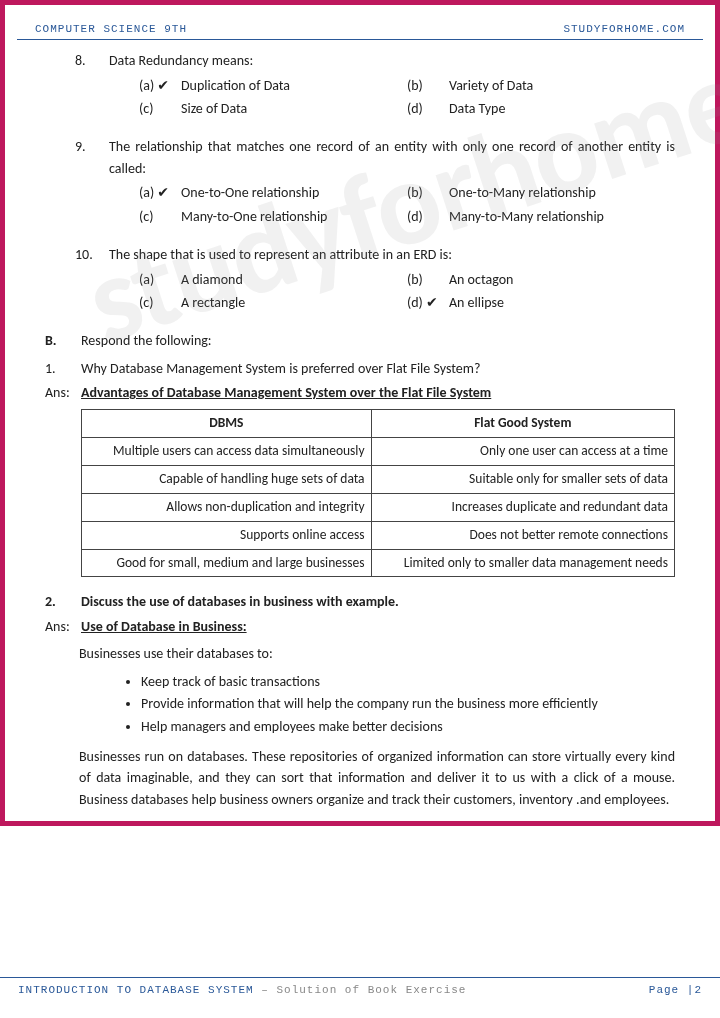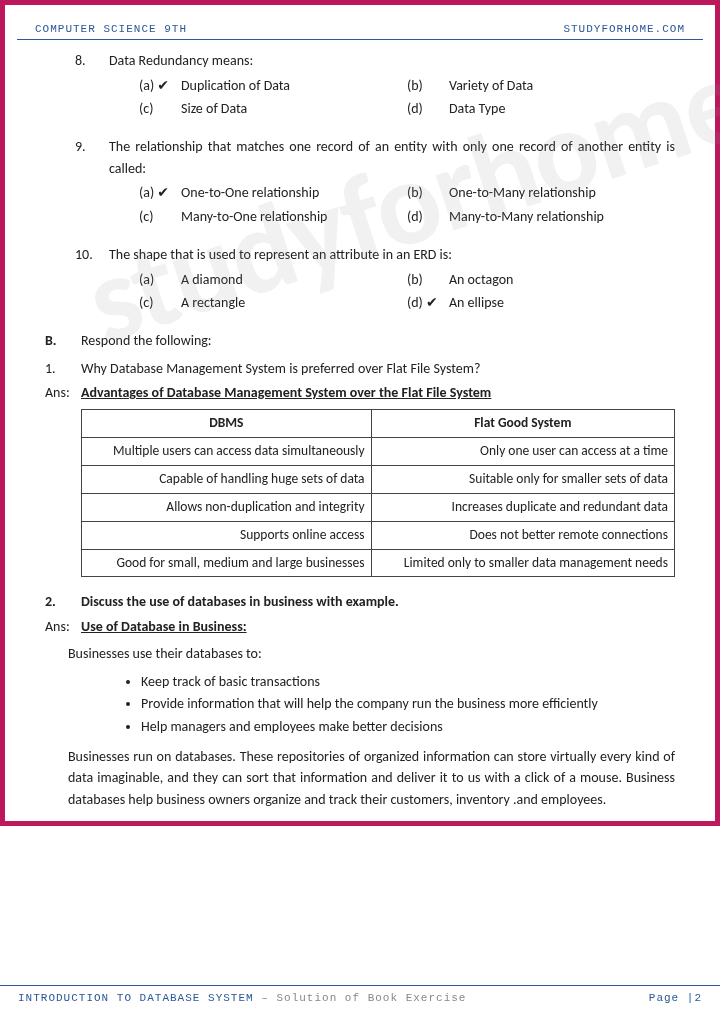--- a/index.html
+++ b/index.html
@@ -24,24 +24,24 @@
 .q1n{width:36px}
 .ans{display:flex;margin-bottom:5px}
 .ansn{width:36px}
 .anst{font-weight:bold;text-decoration:underline}
 table{border-collapse:collapse;width:calc(100% - 36px);margin-left:36px;margin-bottom:14px}
 th,td{border:1px solid #444;padding:3px 6px;font-size:13.5px;text-align:right;vertical-align:middle}
 th{text-align:center;font-weight:bold}
 .q2{display:flex;margin-bottom:3px;margin-top:4px}
 .q2n{width:36px;font-weight:bold}
 .q2t{font-weight:bold}
-.para{margin-left:23px;margin-bottom:6px;text-align:justify}
+.para{margin-left:34px;margin-bottom:6px;text-align:justify}
 ul{margin-left:96px;margin-bottom:8px}
 li{margin-bottom:1px}
-.ftr{position:absolute;bottom:8px;left:0;right:0;border-top:1px solid #2a5898;display:flex;justify-content:space-between;padding:6px 18px;font-size:11px;color:#2a5898;letter-spacing:1px;font-family:'Courier New',monospace}
+.ftr{position:absolute;bottom:16px;left:0;right:0;border-top:1px solid #2a5898;display:flex;justify-content:space-between;padding:6px 18px;font-size:11px;color:#2a5898;letter-spacing:1px;font-family:'Courier New',monospace}
 .ftr .t1{text-transform:uppercase}
 .ftr .t2{color:#888}
 </style>
 </head>
 <body>
 
 <div class="page">
  <div class="hdr">
   <span>COMPUTER SCIENCE 9TH</span>
   <span>STUDYFORHOME.COM</span>

